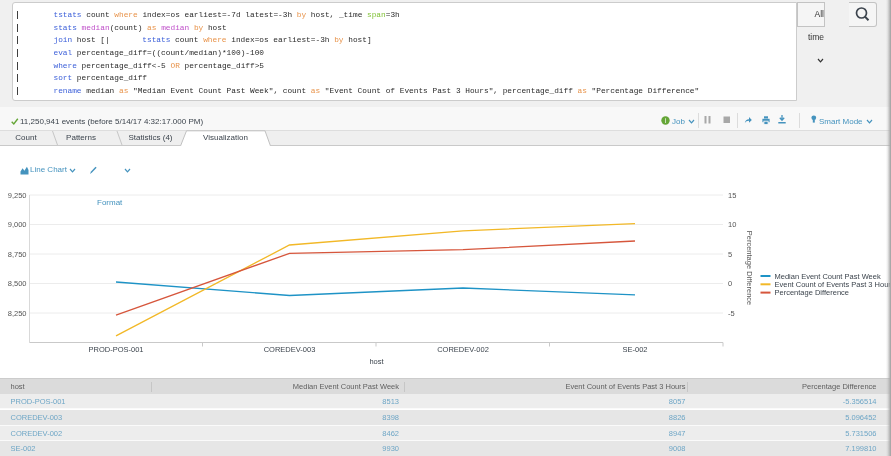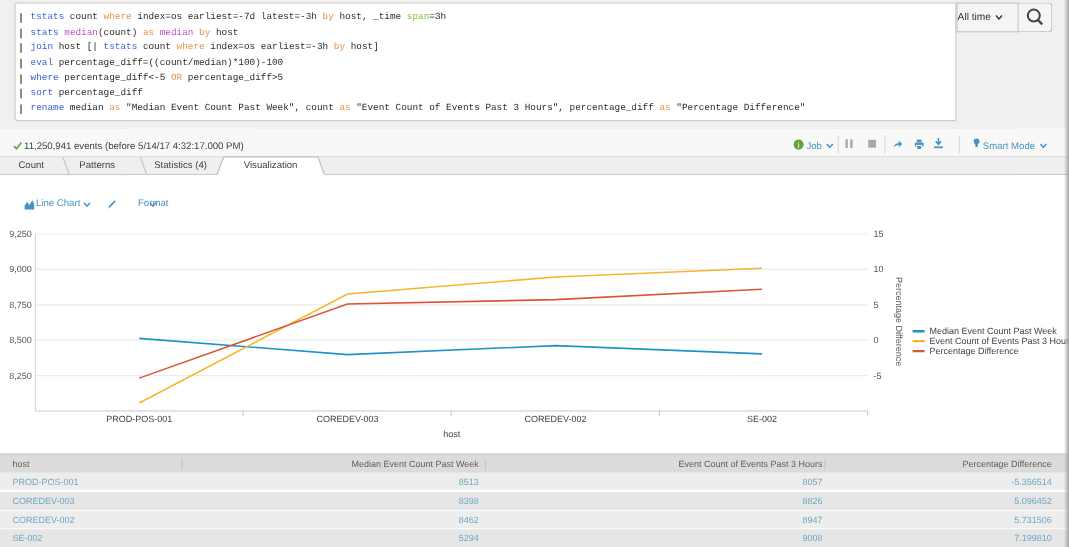--- a/index.html
+++ b/index.html
@@ -6,28 +6,28 @@
 html,body { width:891px; height:456px; overflow:hidden; background:#fff;
   font-family:"Liberation Sans", sans-serif; }
 #page { position:relative; width:891px; height:456px; overflow:hidden; transform:translateZ(0); }
 
 #topbar { position:absolute; left:0; top:0; width:891px; height:107px; background:#f0f0f0; }
 #qbox { position:absolute; left:12px; top:2px; width:785px; height:99px;
   background:#fff; border:1px solid #ccc; border-radius:3px 0 0 3px; }
 #qtext { position:absolute; left:3.5px; top:5.9px;
   font-family:"Liberation Mono", monospace; font-size:7.8px; line-height:12.72px;
   color:#2b2b2b; white-space:pre; }
-.cmd { color:#3b5fd9; }
+.cmd { color:#3b5fd9;margin-left:28px; }
 .kw  { color:#e8934a; }
 .fn  { color:#bf4fc9; }
 .grn { color:#82c238; }
 .pipe { color:transparent; border-left:1.4px solid #3f3f3f; margin-right:-1.4px; }
-#alltime { position:absolute; left:797px; top:2px; width:52px; height:24.5px;
+#alltime { position:absolute; left:797px; top:2px; width:28px; height:24.5px;
   background:#f5f5f5; border:1px solid #c3c3c3; color:#333; font-size:8.5px;
-  text-align:left; line-height:23px; }
+  text-align:right; line-height:23px; }
 #searchbtn { position:absolute; left:849px; top:2px; width:28px; height:24.5px;
   background:#f5f5f5; border:1px solid #c3c3c3; border-left:none; border-radius:0 3px 3px 0; }
 
 #eventsbar { position:absolute; left:0; top:107px; width:891px; height:23px; background:#f8f8f8; }
 #eventsbar .txt { position:absolute; top:2.5px; height:23px; line-height:23px; font-size:8px; }
 .blue { color:#4593be; }
 .dark { color:#3c444d; }
 .sep { position:absolute; top:5.5px; height:15px; width:1px; background:#dcdcdc; }
 
 #tabbar { position:absolute; left:0; top:130px; width:891px; height:16px; }
@@ -135,21 +135,21 @@
       <svg width="9" height="9" style="position:absolute;left:20px;top:5px">
         <path d="M0.5 8.5 L0.5 5.5 L2.6 2.2 L4.4 4.8 L6.9 0.8 L8.5 4 L8.5 8.5 Z" fill="#4593be"></path>
       </svg>
       <div class="lnk" style="left:30px;">Line Chart</div>
       <svg width="7" height="5" style="position:absolute;left:69px;top:7.5px">
           <path d="M1 1 L3.5 3.8 L6 1" stroke="#4593be" stroke-width="1.2" fill="none"></path>
         </svg>
       <svg width="8" height="9" style="position:absolute;left:89px;top:5px">
         <path d="M1 8 L2 5.5 L6.5 0.8 L7.6 1.8 L3 6.6 Z" fill="#4593be"></path>
       </svg>
-      <div class="lnk" style="left:115px;">Format</div>
+      <div class="lnk" style="left:97px;margin-top:33px;">Format</div>
       <svg width="7" height="5" style="position:absolute;left:123.5px;top:7.5px">
           <path d="M1 1 L3.5 3.8 L6 1" stroke="#4593be" stroke-width="1.2" fill="none"></path>
         </svg>
     </div>
 
     <svg id="chart" width="891" height="194" style="position:absolute;left:0;top:37px" font-family="Liberation Sans, sans-serif">
 
       <g stroke="#ececec" stroke-width="1">
         <line x1="29.5" y1="12" x2="723" y2="12"></line>
         <line x1="29.5" y1="41.5" x2="723" y2="41.5"></line>
@@ -233,20 +233,20 @@
       <div class="cell c4">5.096452</div>
     </div>
     <div class="trow tblue" style="top:47.6px; height:15.7px; line-height:15.7px; background:#ededed; border-bottom:1px solid #fafafa;">
       <div class="cell c1">COREDEV-002</div>
       <div class="cell c2">8462</div>
       <div class="cell c3">8947</div>
       <div class="cell c4">5.731506</div>
     </div>
     <div class="trow tblue" style="top:63.3px; height:16px; line-height:15.7px; background:#e6e6e6;">
       <div class="cell c1">SE-002</div>
-      <div class="cell c2">5294</div>
+      <div class="cell c2">9930</div>
       <div class="cell c3">9008</div>
       <div class="cell c4">7.199810</div>
     </div>
   </div>
 
   <div style="position:absolute; right:0; top:0; width:5px; height:456px; background:linear-gradient(to right, rgba(168,168,168,0) 0%, rgba(168,168,168,0.25) 35%, #a8a8a8 90%, #b4b4b4 100%);"></div>
 </div>
 
 </body></html>

